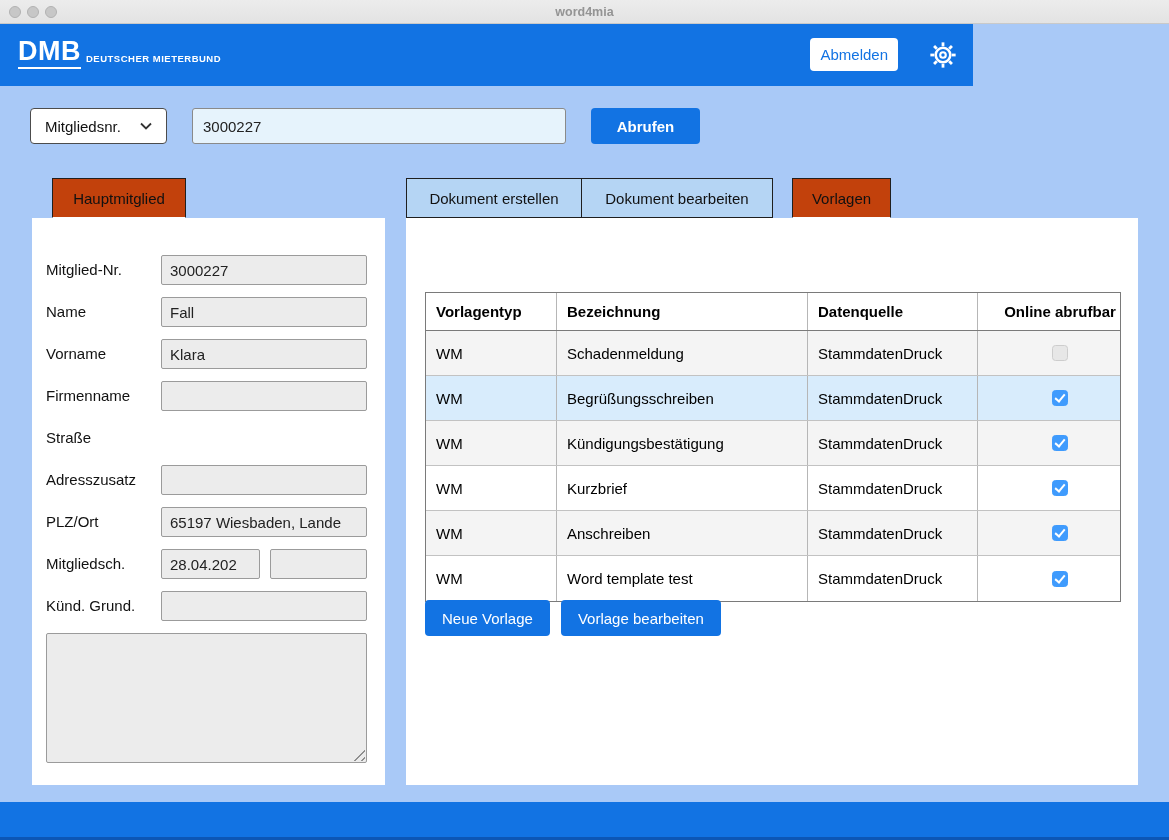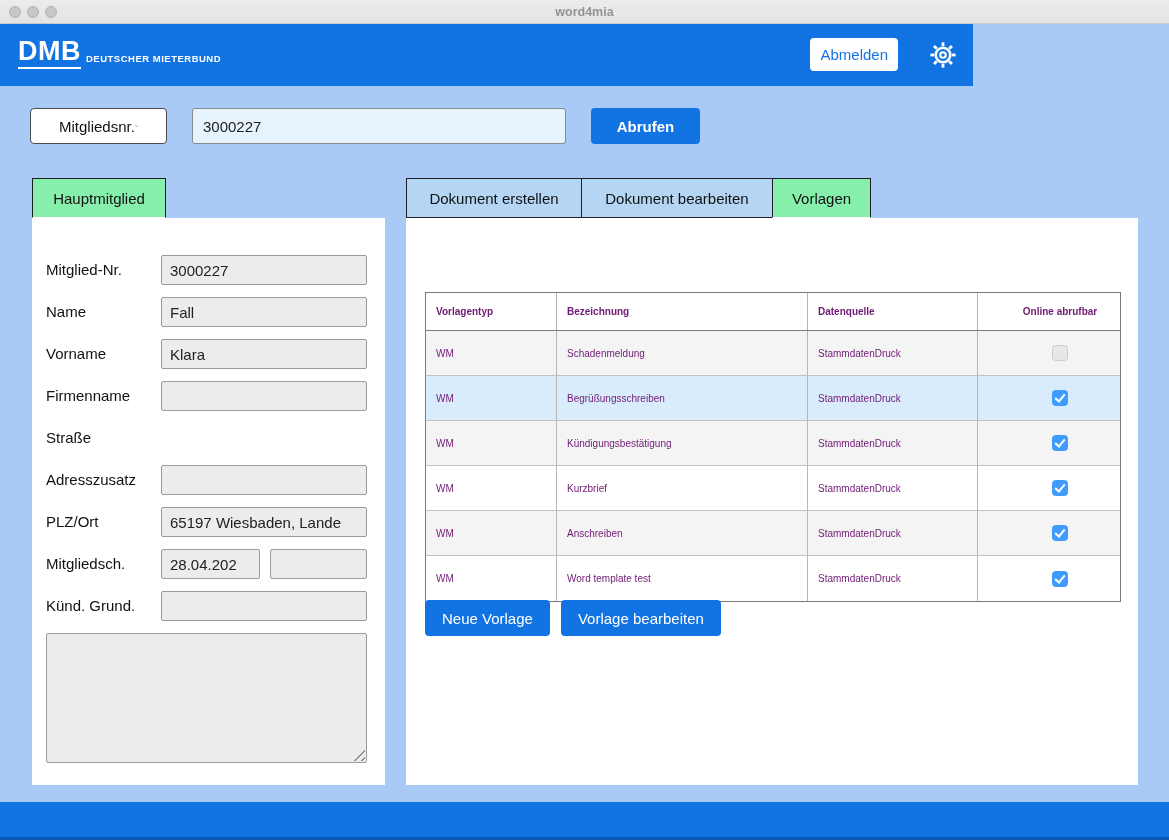--- a/index.html
+++ b/index.html
@@ -19,33 +19,33 @@
   .logo-main { font-size:27px; font-weight:800; line-height:1; letter-spacing:0.5px; border-bottom:2.5px solid #fff; padding-bottom:2px; }
   .logo-sub { font-size:9.5px; font-weight:bold; letter-spacing:0.5px; margin-left:5px; margin-bottom:5px; }
   .logout-btn { position:absolute; top:14px; right:75px; height:33px; padding:0 10px;
     background:#fff; color:#1273e3; border:none; border-radius:4px; font-size:15px;
     font-family:inherit; cursor:pointer; }
   .gear-wrap { position:absolute; top:16px; right:15px; width:30px; height:30px; cursor:pointer; }
 
   
   .dropdown { position:absolute; left:30px; top:108px; width:137px; height:36px; background:#fff;
     border:1px solid #4c4c4c; border-radius:4px; display:flex; align-items:center;
-    padding:0 28px; font-size:15px; color:#111; cursor:pointer; }
+    padding:0 14px; font-size:15px; color:#111; cursor:pointer; }
   .dropdown .dd-label { flex:1; }
   .query-input { position:absolute; left:192px; top:108px; width:374px; height:36px;
     background:#e6f3fc; border:1px solid #8a8a8a; border-radius:3px; font-size:15px;
     font-family:inherit; color:#222; padding:0 10px; }
   .abrufen-btn { position:absolute; left:591px; top:108px; width:109px; height:36px;
     background:#1273e3; color:#fff; border:none; border-radius:4px; font-size:15px;
     font-family:inherit; cursor:pointer;font-weight:bold; }
 
   
   .tab { position:absolute; top:178px; height:40px; display:flex; align-items:center; justify-content:center;
     font-size:15px; color:#111; background:#b5d5f4; border:1px solid #1f1f1f; cursor:pointer; z-index:2; }
-  .tab.active { background:#86efac; border-bottom:1px solid #fff; }
+  .tab.active { background:#c2410c; border-bottom:1px solid #fff;margin-left:20px; }
   .tab-hauptmitglied { left:32px; width:134px; }
   .tab-erstellen { left:406px; width:176px; }
   .tab-bearbeiten { left:581px; width:192px; }
   .tab-vorlagen { left:772px; width:99px; }
 
   
   .member-panel { position:absolute; left:32px; top:218px; width:353px; height:567px; background:#fff; z-index:1; }
   .frow { position:absolute; left:14px; width:325px; height:30px; }
   .frow label { position:absolute; left:0; top:0; line-height:30px; font-size:15px; color:#111; }
   .field { position:absolute; top:0; height:30px; background:#ececec; border:1px solid #9b9b9b;
@@ -60,21 +60,21 @@
     clip-path:polygon(100% 0, 0 100%, 100% 100%); }
 
   
   .doc-panel { position:absolute; left:406px; top:218px; width:732px; height:567px; background:#fff; z-index:1; }
   .vtable { position:absolute; left:19px; top:74px; width:696px; border:1px solid #7a7a7a; background:#fff; }
   .t-row { display:flex; height:45px; border-bottom:1px solid #c2c2c2; background:#fff; cursor:pointer; }
   .t-row.striped { background:#f4f4f4; }
   .t-row.selected { background:#d8ecfc; }
   .t-row:last-child { border-bottom:none; }
   .t-head { height:38px; border-bottom:1px solid #7a7a7a; font-weight:bold; background:#fff; cursor:default; }
-  .t-cell { display:flex; align-items:center; padding:0 10px; font-size:10px; color:#701a75;
+  .t-cell { display:flex; align-items:center; padding:0 10px; font-size:15px; color:#000000;
     border-left:1px solid #b6b6b6; overflow:hidden; white-space:nowrap; }
   .t-cell:first-child { border-left:none; }
   .c1 { width:130px; flex:none; } .c2 { width:251px; flex:none; } .c3 { width:170px; flex:none; } .c4 { flex:1; justify-content:center;padding-left:32px; }
   .checkbox { width:16px; height:16px; border-radius:3.5px; background:#e7e7e7; border:1px solid #cdcdcd;
     display:flex; align-items:center; justify-content:center; cursor:pointer; }
   .checkbox.checked { background:#3f9bfd; border-color:#3f9bfd; }
   .checkbox.checked::after { content:""; width:4px; height:8px; border-right:2px solid #fff;
     border-bottom:2px solid #fff; transform:rotate(40deg); margin-top:-2px; }
   .panel-actions { position:absolute; left:19px; top:382px; display:flex; gap:11px; }
   .btn-primary { height:36px; padding:8px 17px; background:#1273e3; color:#fff; border:none;

